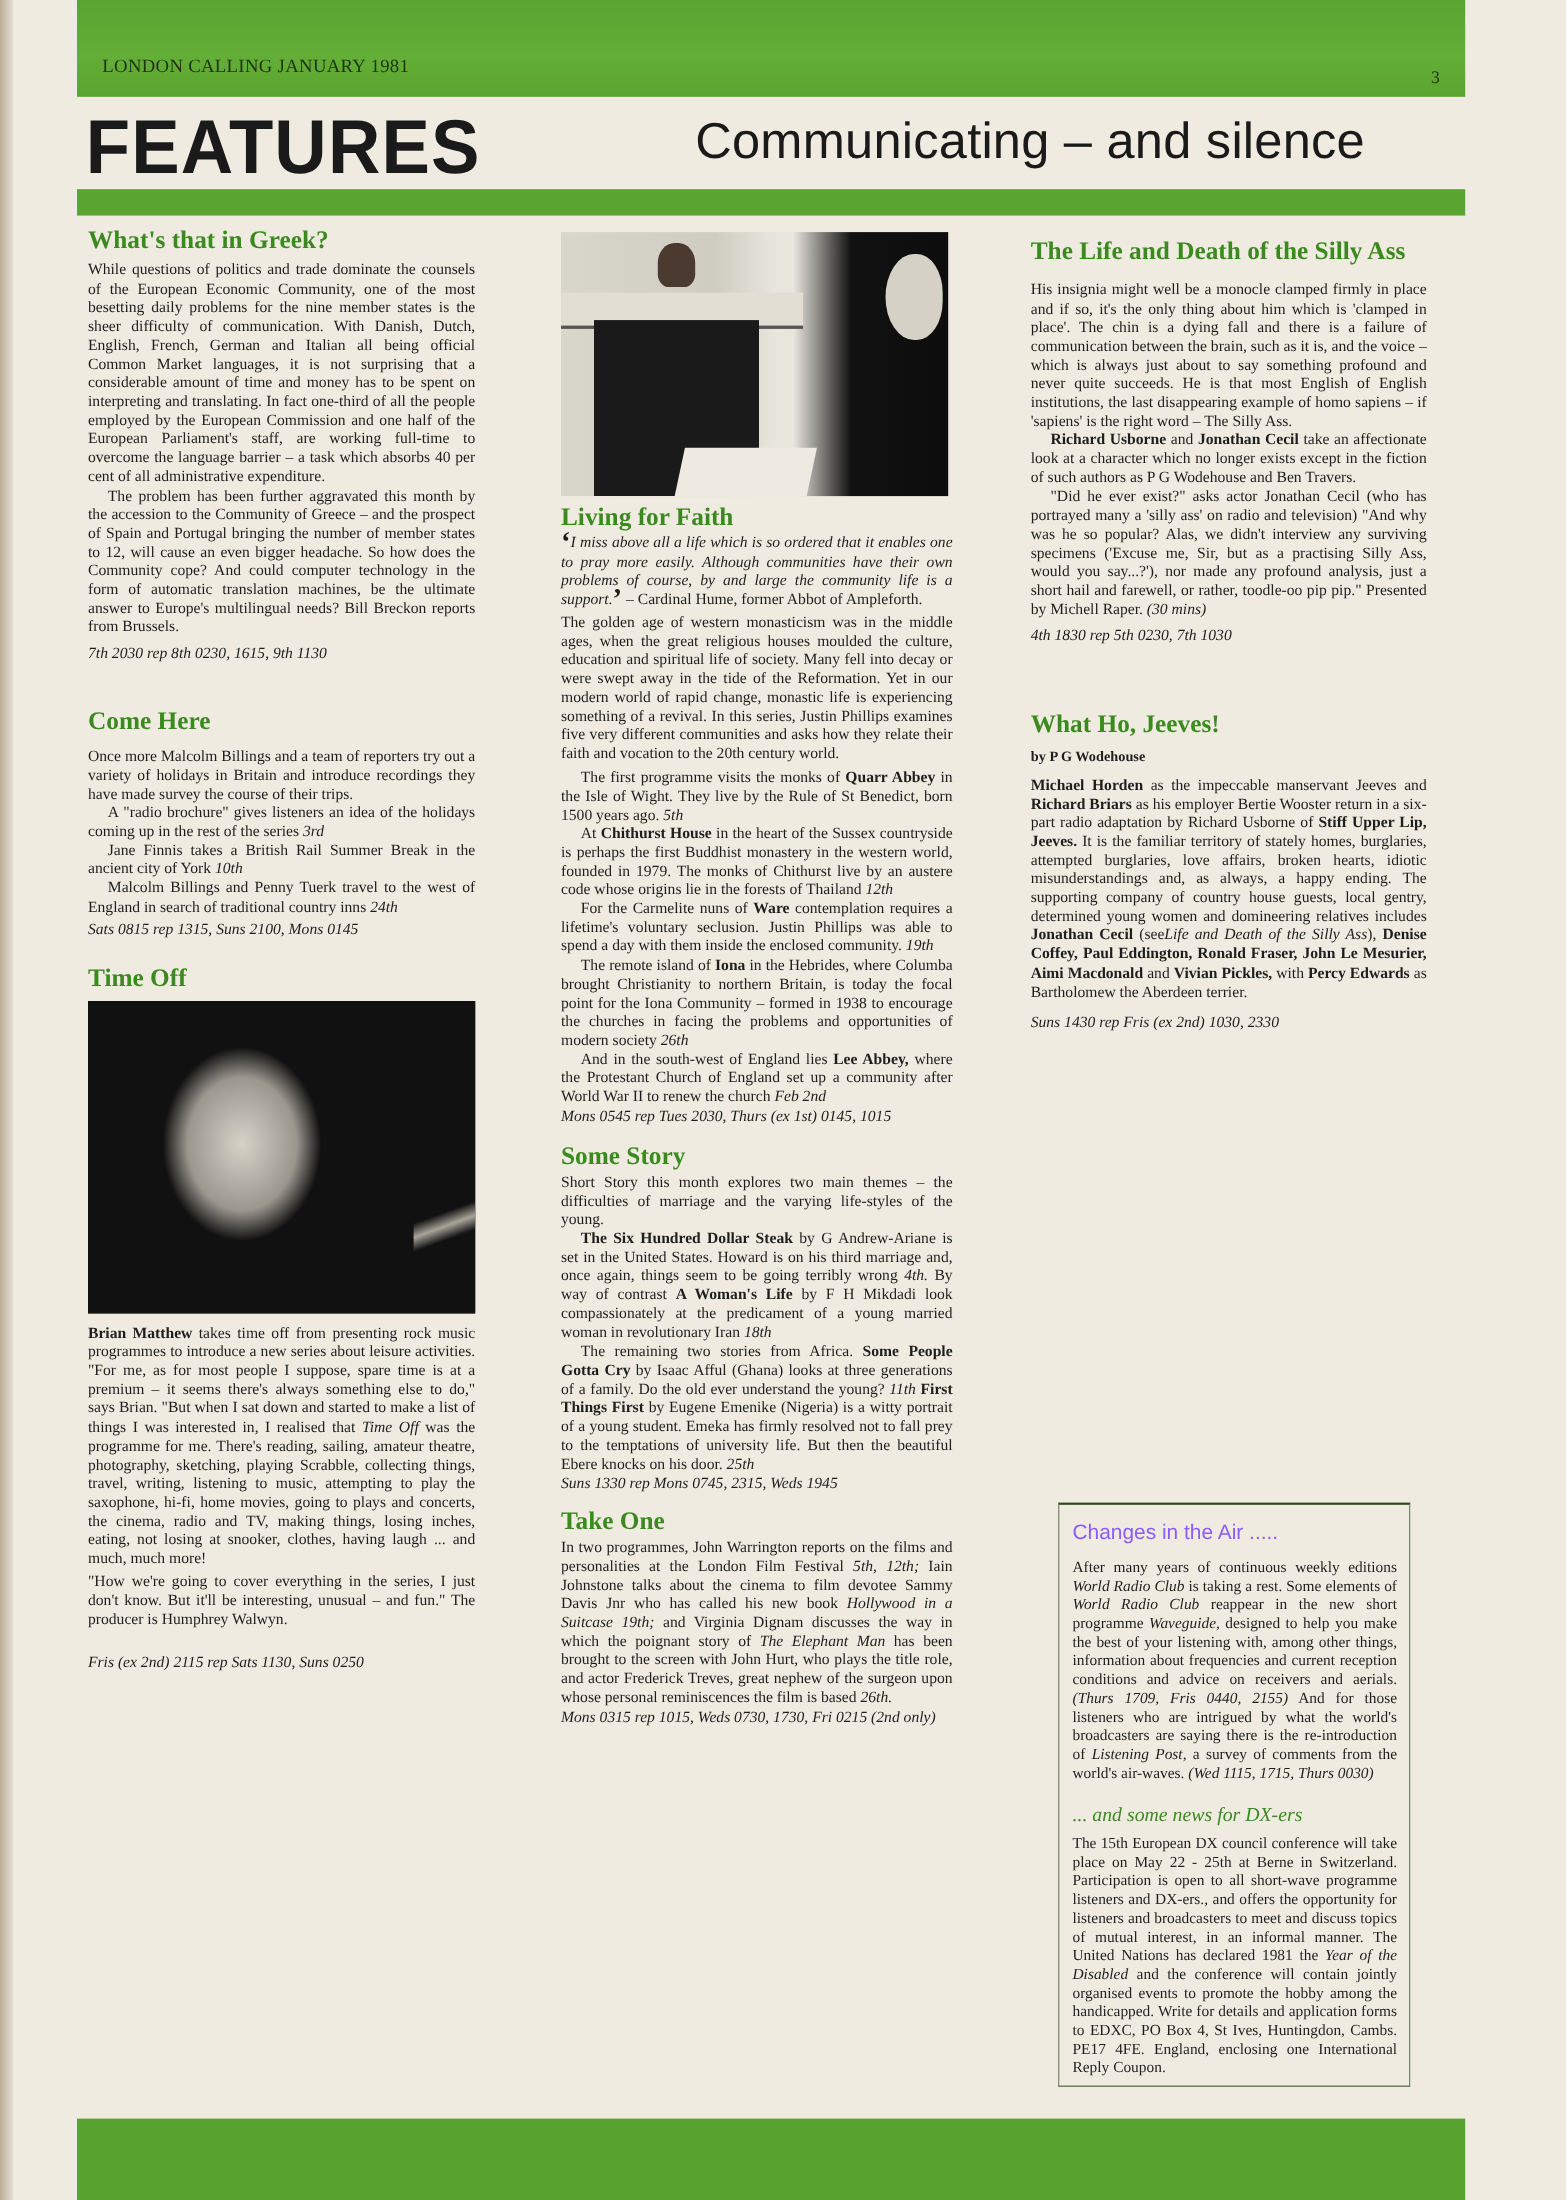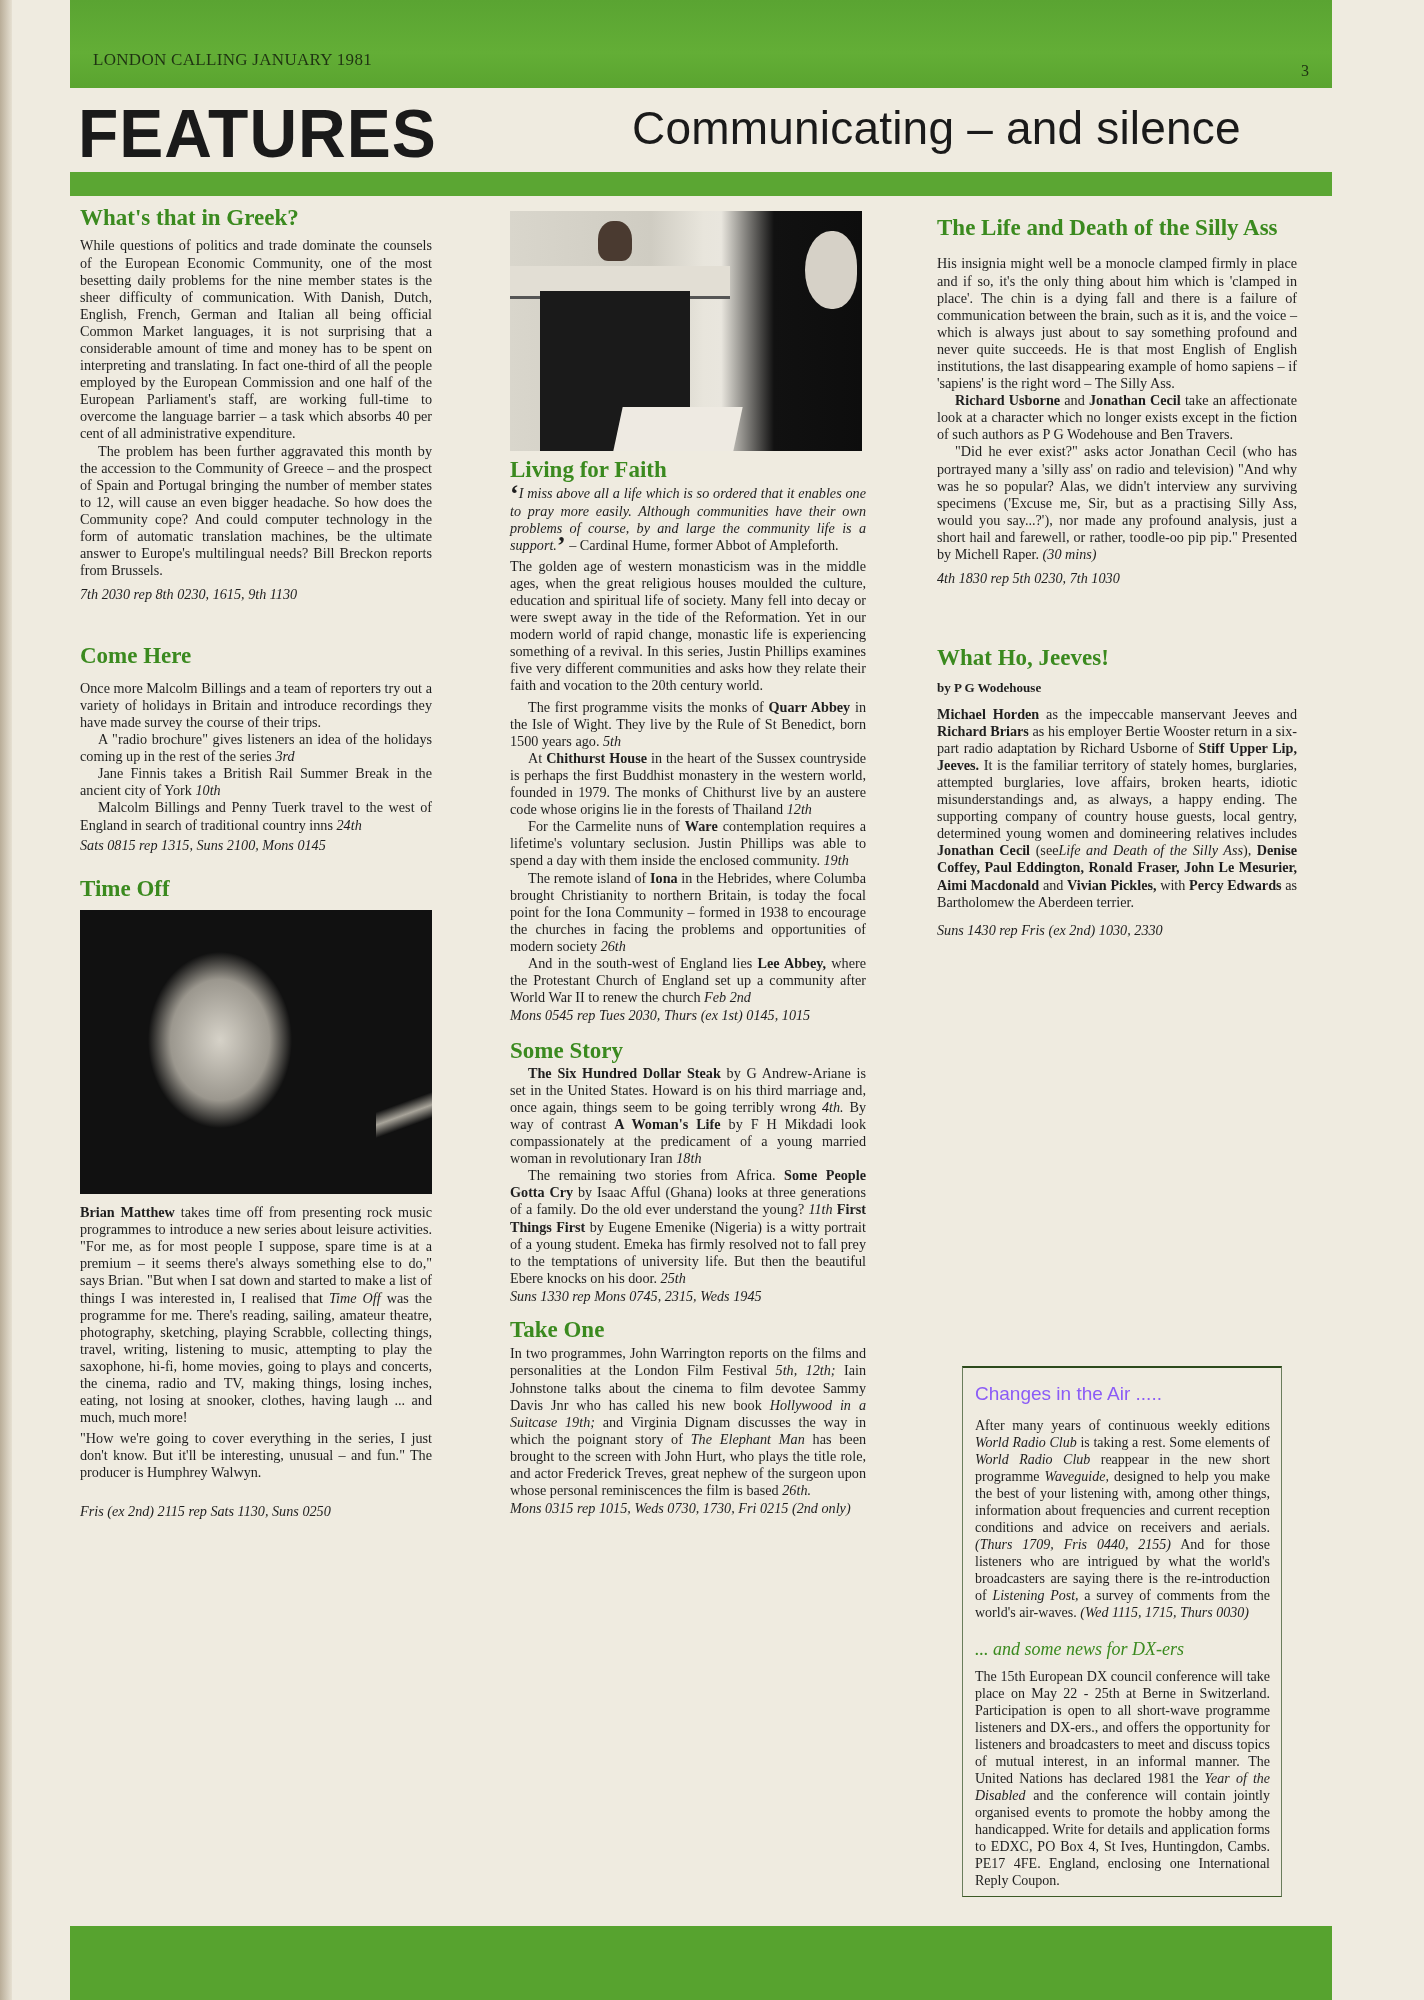--- a/index.html
+++ b/index.html
@@ -148,20 +148,21 @@
     <p class="tx ind" style="margin-top:4px"><span>The first programme visits the monks of</span> <b>Quarr Abbey</b> <span>in the Isle of Wight. They live by the Rule of St Benedict, born 1500 years ago.</span> <i>5th</i></p>
     <p class="tx ind"><span>At</span> <b>Chithurst House</b> <span>in the heart of the Sussex countryside is perhaps the first Buddhist monastery in the western world, founded in 1979. The monks of Chithurst live by an austere code whose origins lie in the forests of Thailand</span> <i>12th</i></p>
     <p class="tx ind"><span>For the Carmelite nuns of</span> <b>Ware</b> <span>contemplation requires a lifetime's voluntary seclusion. Justin Phillips was able to spend a day with them inside the enclosed community.</span> <i>19th</i></p>
     <p class="tx ind"><span>The remote island of</span> <b>Iona</b> <span>in the Hebrides, where Columba brought Christianity to northern Britain, is today the focal point for the Iona Community – formed in 1938 to encourage the churches in facing the problems and opportunities of modern society</span> <i>26th</i></p>
     <p class="tx ind"><span>And in the south-west of England lies</span> <b>Lee Abbey,</b> <span>where the Protestant Church of England set up a community after World War II to renew the church</span> <i>Feb 2nd</i></p>
     <p class="sched" style="margin-top:0">Mons 0545 rep Tues 2030, Thurs (ex 1st) 0145, 1015</p>
   </section>
 
   <section style="margin-top:14px">
     <h2 class="hd">Some Story</h2>
+    <p class="tx" style="margin-top:2px">Short Story this month explores two main themes – the difficulties of marriage and the varying life-styles of the young.</p>
     <p class="tx ind"><b>The Six Hundred Dollar Steak</b> <span>by G Andrew-Ariane is set in the United States. Howard is on his third marriage and, once again, things seem to be going terribly wrong</span> <i>4th.</i> <span>By way of contrast</span> <b>A Woman's Life</b> <span>by F H Mikdadi look compassionately at the predicament of a young married woman in revolutionary Iran</span> <i>18th</i></p>
     <p class="tx ind"><span>The remaining two stories from Africa.</span> <b>Some People Gotta Cry</b> <span>by Isaac Afful (Ghana) looks at three generations of a family. Do the old ever understand the young?</span> <i>11th</i> <b>First Things First</b> <span>by Eugene Emenike (Nigeria) is a witty portrait of a young student. Emeka has firmly resolved not to fall prey to the temptations of university life. But then the beautiful Ebere knocks on his door.</span> <i>25th</i></p>
     <p class="sched" style="margin-top:0">Suns 1330 rep Mons 0745, 2315, Weds 1945</p>
   </section>
 
   <section style="margin-top:12px">
     <h2 class="hd">Take One</h2>
     <p class="tx" style="margin-top:2px"><span>In two programmes, John Warrington reports on the films and personalities at the London Film Festival</span> <i>5th, 12th;</i> <span>Iain Johnstone talks about the cinema to film devotee Sammy Davis Jnr who has called his new book</span> <i>Hollywood in a Suitcase</i> <i>19th;</i> <span>and Virginia Dignam discusses the way in which the poignant story of</span> <i>The Elephant Man</i> <span>has been brought to the screen with John Hurt, who plays the title role, and actor Frederick Treves, great nephew of the surgeon upon whose personal reminiscences the film is based</span> <i>26th.</i></p>
     <p class="sched" style="margin-top:0">Mons 0315 rep 1015, Weds 0730, 1730, Fri 0215 (2nd only)</p>
   </section>

